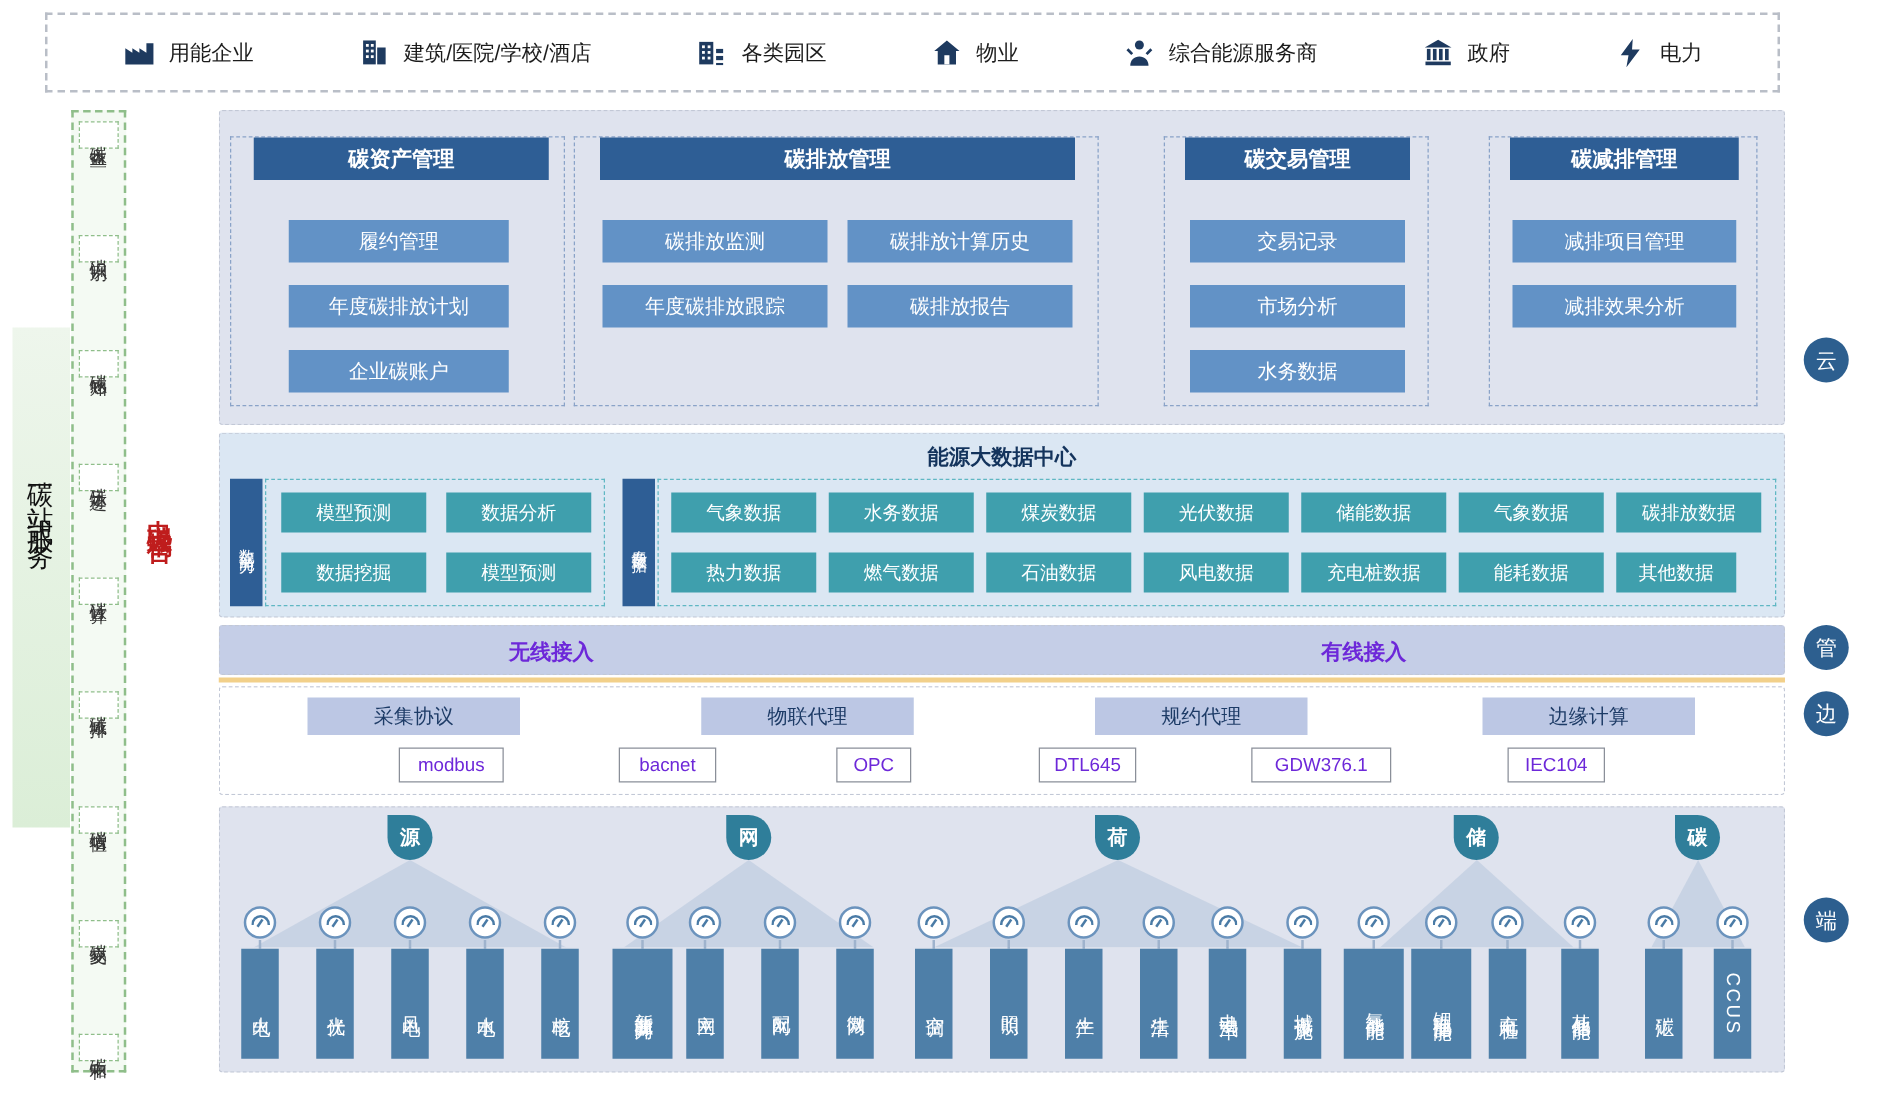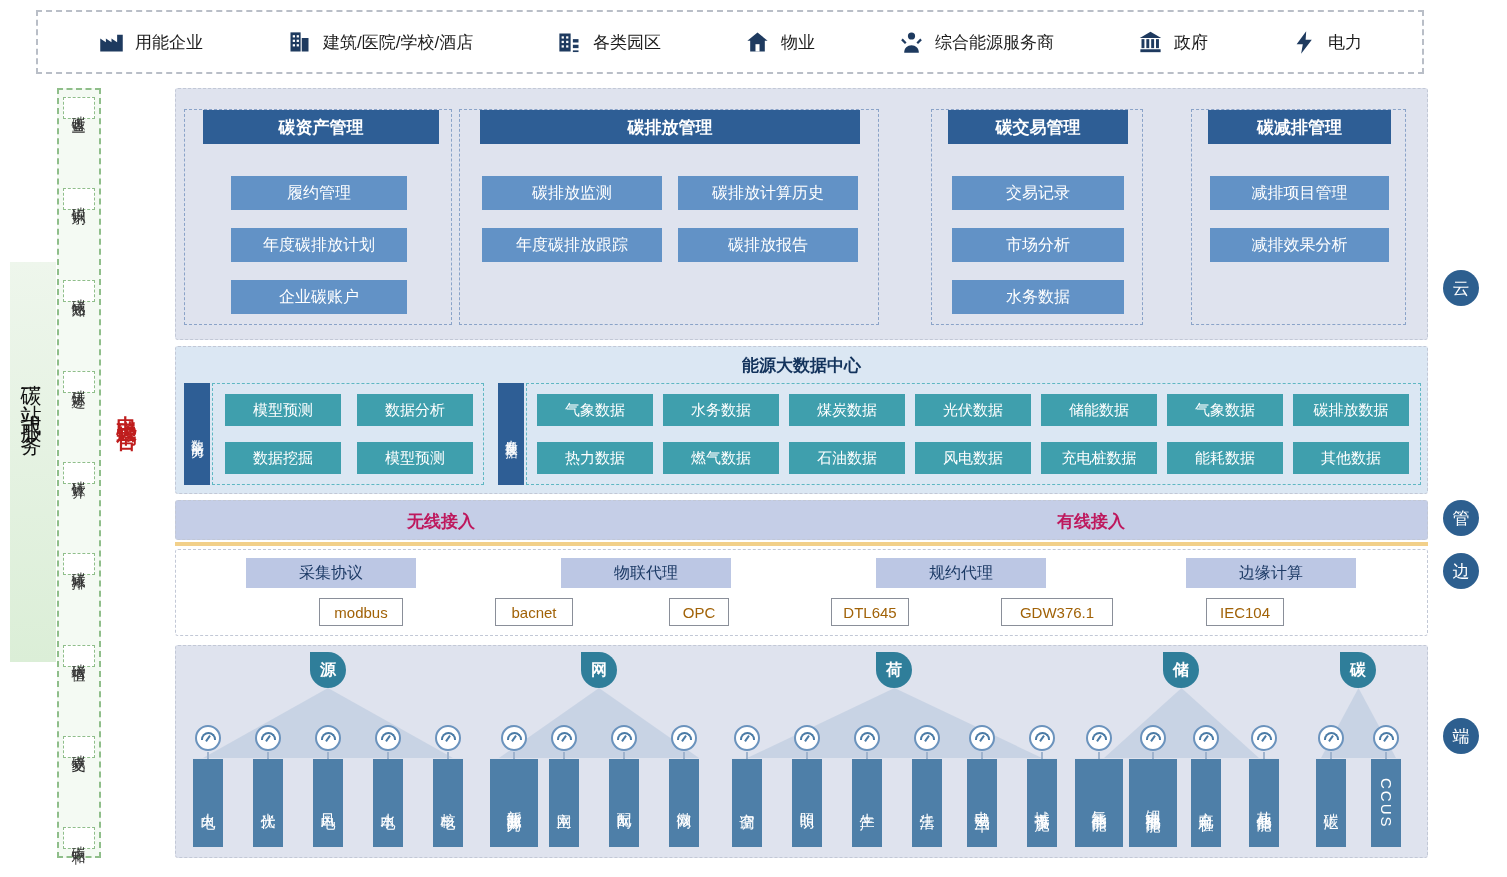--- a/index.html
+++ b/index.html
@@ -44,26 +44,26 @@
   
   .dc-title{position:absolute;left:0;top:7px;width:100%;text-align:center;font-size:17px;font-weight:bold;color:#13335c;}
   .vtab{position:absolute;width:26px;height:102px;background:#2e5e95;color:#fff;display:flex;align-items:center;
     justify-content:center;}
   .vtab span{writing-mode:vertical-rl;text-orientation:upright;font-size:12.5px;letter-spacing:2px;}
   .dc-box{position:absolute;height:102px;border:1px dashed #5fb7c3;box-sizing:border-box;}
   .dbox{position:absolute;height:32px;background:#3f9fad;color:#fff;font-size:15px;
     display:flex;align-items:center;justify-content:center;}
   
   .pipe-label{position:absolute;top:0;height:40px;width:170px;display:flex;align-items:center;justify-content:center;
-    font-size:17px;font-weight:600;color:#be185d;}
+    font-size:17px;font-weight:600;color:#6d28d9;}
   
   .edge-label{position:absolute;top:8px;height:30px;background:#bcc7e4;color:#1d3b66;font-size:16px;
     display:flex;align-items:center;justify-content:center;}
   .proto{position:absolute;top:48px;height:28px;background:#fff;border:1px solid #8a8f99;box-sizing:border-box;
-    color:#a16207;font-size:15px;display:flex;align-items:center;justify-content:center;}
+    color:#6d28d9;font-size:15px;display:flex;align-items:center;justify-content:center;}
   
   .drop{position:absolute;top:6px;width:36px;height:36px;background:#2f7e9a;border-radius:0 50% 50% 50%;
     display:flex;align-items:center;justify-content:center;color:#fff;font-size:16px;font-weight:bold;z-index:3;}
   .fan{position:absolute;top:42px;height:70px;background:rgba(148,176,205,0.30);
     clip-path:polygon(50% 0,100% 100%,0 100%);z-index:1;}
   .meter{position:absolute;top:79px;width:26px;height:26px;border-radius:50%;background:#fff;
     border:2px solid #6b93bd;box-sizing:border-box;z-index:2;}
   .meter::before{content:"";position:absolute;left:4px;top:5px;width:11px;height:6px;
     border:2px solid #4a7ba6;border-bottom:none;border-radius:11px 11px 0 0;}
   .meter::after{content:"";position:absolute;left:10px;top:8px;width:2px;height:7px;background:#4a7ba6;
@@ -239,21 +239,21 @@
       <div class="dbox" style="left:388px;top:10px;width:116px">光伏数据</div>
       <div class="dbox" style="left:514px;top:10px;width:116px">储能数据</div>
       <div class="dbox" style="left:640px;top:10px;width:116px">气象数据</div>
       <div class="dbox" style="left:766px;top:10px;width:116px">碳排放数据</div>
       <div class="dbox" style="left:10px;top:58px;width:116px">热力数据</div>
       <div class="dbox" style="left:136px;top:58px;width:116px">燃气数据</div>
       <div class="dbox" style="left:262px;top:58px;width:116px">石油数据</div>
       <div class="dbox" style="left:388px;top:58px;width:116px">风电数据</div>
       <div class="dbox" style="left:514px;top:58px;width:116px">充电桩数据</div>
       <div class="dbox" style="left:640px;top:58px;width:116px">能耗数据</div>
-      <div class="dbox" style="left:766px;top:58px;width:116px">其他数据</div>
+      <div class="dbox" style="left:766px;top:58px;width:96px">其他数据</div>
     </div>
   </div>
 
   <div class="sec sec-pipe">
     <div class="pipe-label" style="left:180px">无线接入</div>
     <div class="pipe-label" style="left:830px">有线接入</div>
   </div>
   <div class="yellow-line"></div>
 
   <div class="sec sec-edge">

